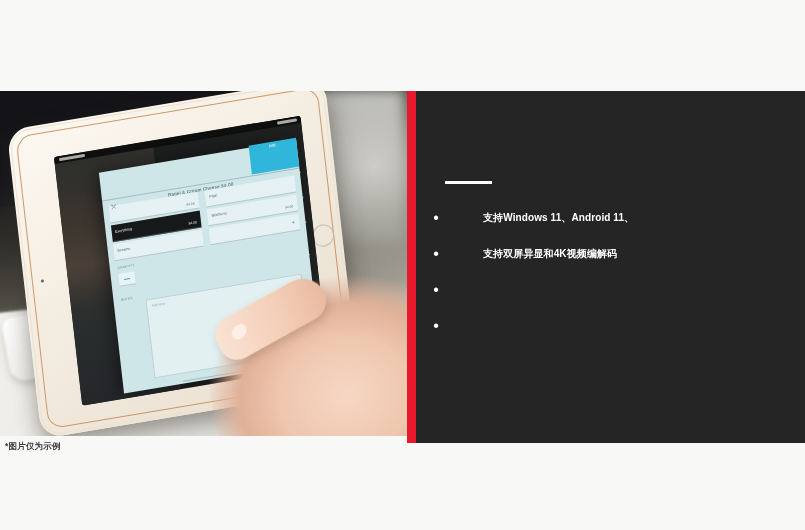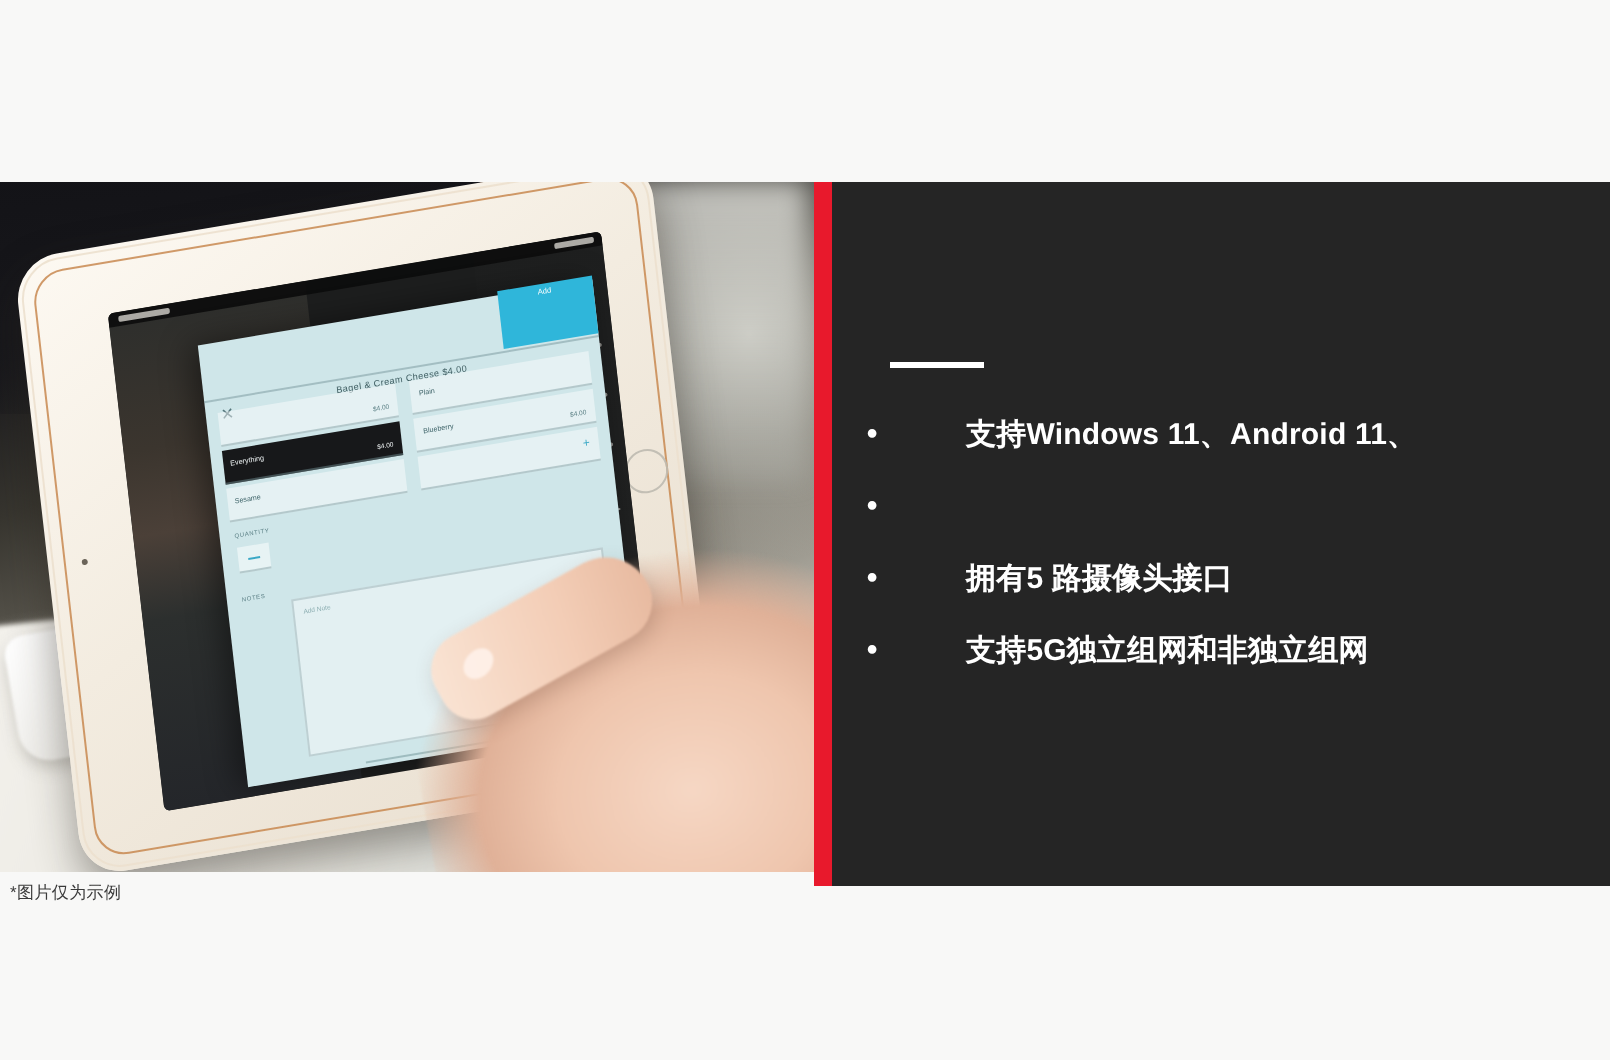--- a/index.html
+++ b/index.html
@@ -370,36 +370,36 @@
     width: 12px;
     min-width: 12px;
     margin-right: 41px;
     color: #ffffff;
     font-size: 16px;
     line-height: 23px;
     text-align: center;
   }
   .bullet-text {
     color: #ffffff;
-    font-size: 15px;
+    font-size: 10px;
     font-weight: bold;
     line-height: 23px;
     white-space: nowrap;
     letter-spacing: 0.1px;
   }
   .bullet-text .line2 { display: block; }
 
   
   .caption {
     position: absolute;
     left: 5px;
     top: 441px;
     font-size: 8.5px;
     color: #3a3a3a;
-    font-weight: normal;
+    font-weight: bold;
     letter-spacing: 0.2px;
   }
 </style>
 </head>
 <body>
 
 <div id="slide">
 
   <div class="photo-panel">
     <div class="photo-bg"></div>
@@ -492,29 +492,28 @@
     <div class="bullets">
       <div class="bullet-item">
         <span class="bullet-dot">•</span>
         <span class="bullet-text">
           <span>支持Windows 11、Android 11、</span>
         </span>
       </div>
 
       <div class="bullet-item">
         <span class="bullet-dot">•</span>
+        <span class="bullet-text">支持双屏异显和4K视频编解码</span>
       </div>
 
       <div class="bullet-item">
         <span class="bullet-dot">•</span>
-        <span class="bullet-text">拥有5 路摄像头接口</span>
       </div>
 
       <div class="bullet-item">
         <span class="bullet-dot">•</span>
-        <span class="bullet-text">支持5G独立组网和非独立组网</span>
       </div>
     </div>
   </div>
 
   <div class="caption">*图片仅为示例</div>
 
 </div>
 
 </body></html>

